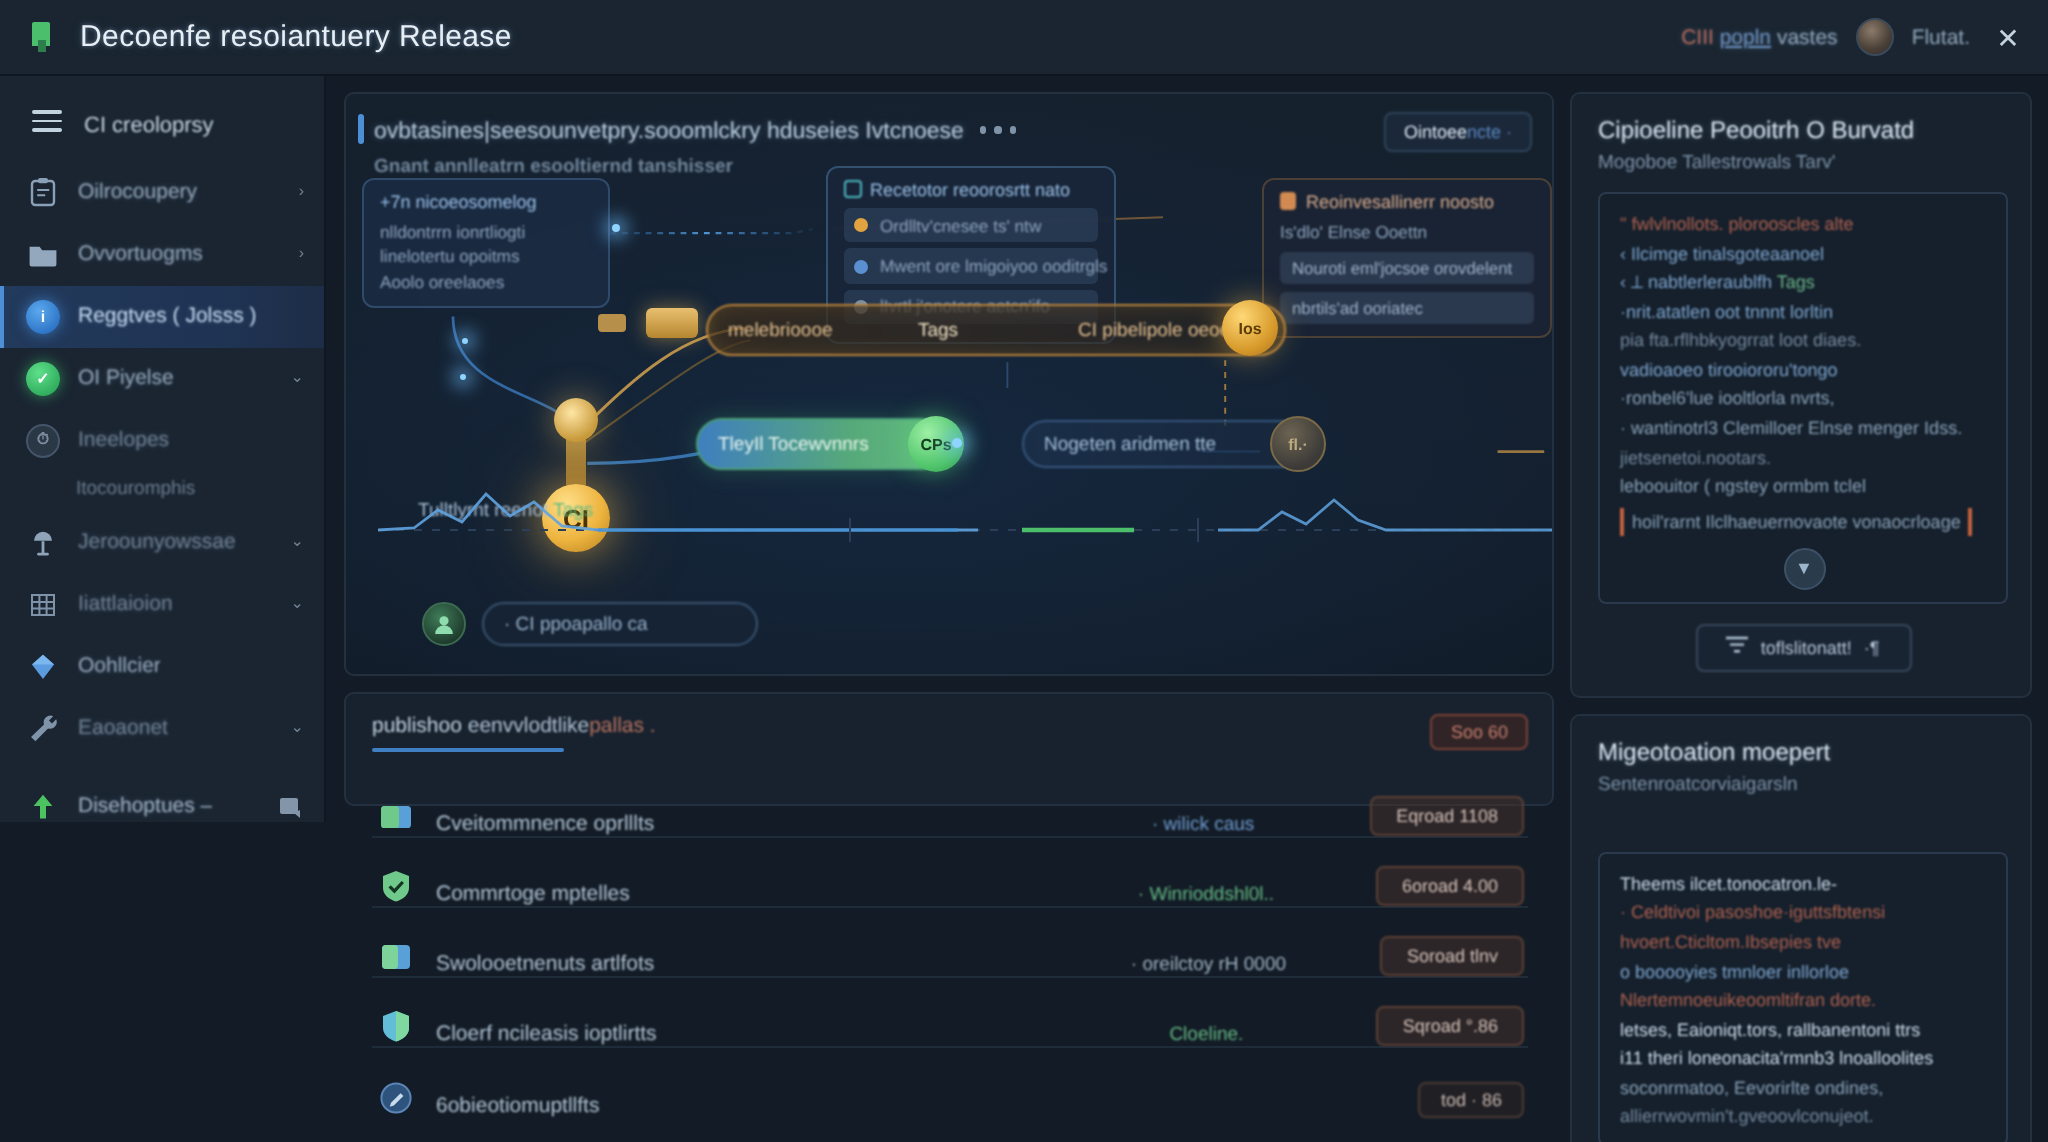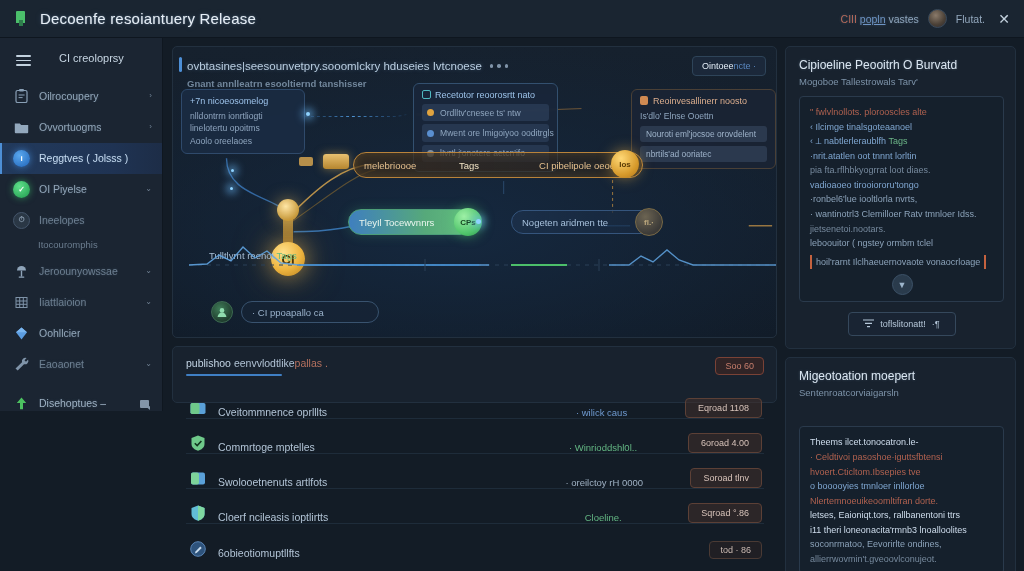--- a/index.html
+++ b/index.html
@@ -53,21 +53,21 @@
   .body { flex: 1 1 auto; display: flex; min-height: 0; }
 
   
   .sidebar {
     width: 163px; flex: 0 0 163px;
     background: #1b2532;
     border-right: 1px solid #0f1720;
     padding-top: 8px;
     position: relative;
   }
-  .sb-head { display: flex; align-items: flex-start; gap: 28px; padding: 6px 14px 12px 16px; }
+  .sb-head { display: flex; align-items: flex-end; gap: 11px; padding: 6px 14px 12px 16px; }
   .sb-burger { width: 15px; flex: 0 0 15px; }
   .sb-burger i { display: block; height: 1.6px; background: #c3d2df; margin: 3px 0; border-radius: 1px; }
   .sb-brand { font-size: 11px; color: #c7d6e3; filter: blur(.4px); white-space: nowrap; }
 
   .sb-item {
     display: flex; align-items: center; gap: 9px;
     height: 31px; padding: 0 10px 0 13px;
     cursor: pointer; position: relative;
   }
   .sb-item.active { background: linear-gradient(90deg,#223a5c 0%, #1f3353 70%, #1d2d47 100%); }
@@ -634,21 +634,21 @@
         <div class="rp-title">Cipioeline Peooitrh O Burvatd</div>
         <div class="rp-sub">Mogoboe Tallestrowals  Tarv'</div>
         <div class="rp-box">
           <div class="rp-line c-red">" fwlvlnollots. plorooscles alte</div>
           <div class="rp-line c-blue">‹  Ilcimge tinalsgoteaanoel</div>
           <div class="rp-line"><span class="c-blue">‹  ⟂  nabtlerleraublfh </span><span class="c-green">Tags</span></div>
           <div class="rp-line c-blue">·nrit.atatlen oot tnnnt lorltin</div>
           <div class="rp-line c-dim">pia fta.rflhbkyogrrat loot diaes.</div>
           <div class="rp-line c-blue">vadioaoeo tirooiororu'tongo</div>
           <div class="rp-line c-soft">·ronbel6'lue iooltlorla nvrts,</div>
-          <div class="rp-line c-soft">· wantinotrl3 Clemilloer Ratv tmnloer Idss.</div>
+          <div class="rp-line c-soft">· wantinotrl3 Clemilloer Elnse menger Idss.</div>
           <div class="rp-line c-dim">jietsenetoi.nootars.</div>
           <div class="rp-line c-soft">leboouitor ( ngstey ormbm tclel</div>
           <div class="rp-line c-soft rp-alert">hoil'rarnt Ilclhaeuernovaote vonaocrloage</div>
           <div class="rp-chev">▼</div>
         </div>
         <div class="rp-action">
           <span>
             <svg width="11" height="9" viewBox="0 0 11 9">
                 <path d="M0 1h11M2 4.3h7M4 7.6h3" stroke="#b5c7d9" stroke-width="1.2"></path>
               </svg>

